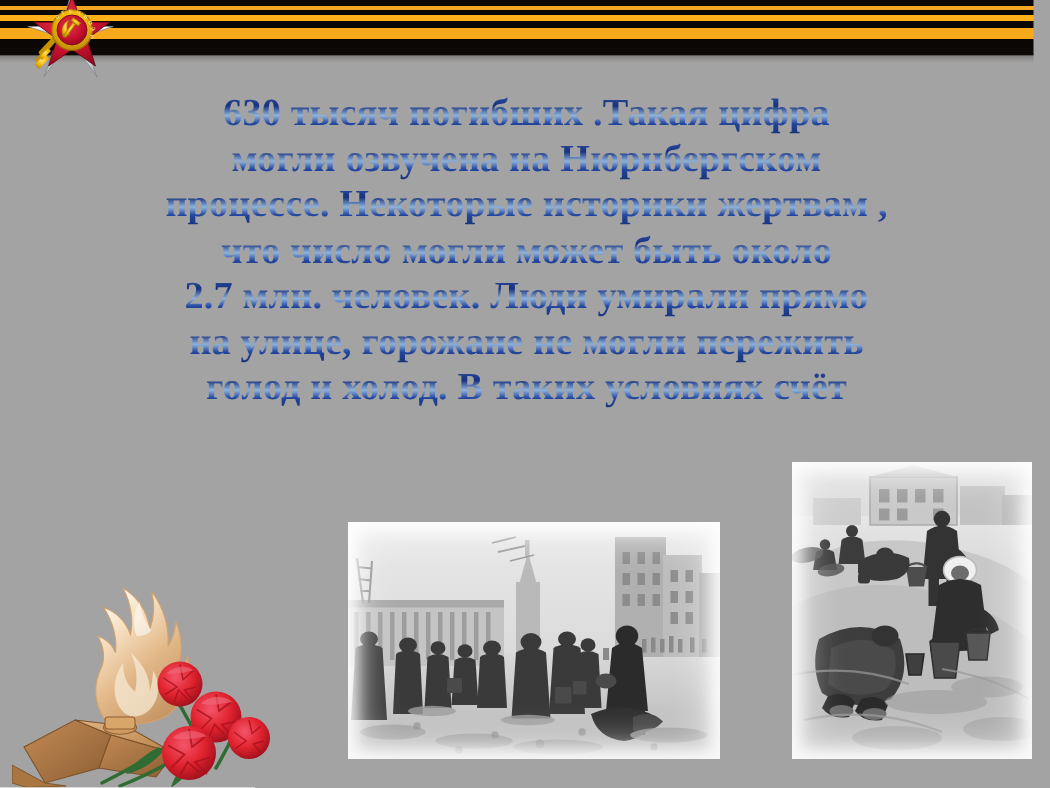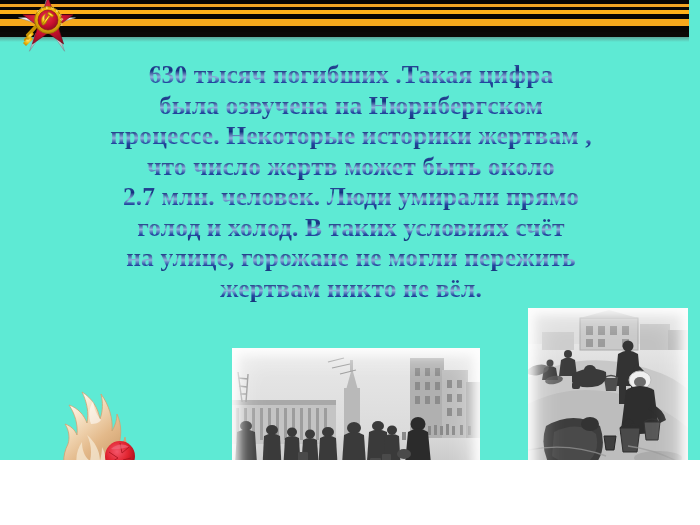--- a/index.html
+++ b/index.html
@@ -7,22 +7,22 @@
     margin: 0;
     padding: 0;
     background: #ffffff;
   }
   body {
     font-family: "Liberation Serif", serif;
   }
   #slide {
     position: relative;
     width: 700px;
-    height: 460px;
-    background: #5eead4;
+    height: 525px;
+    background: #a3a3a3;
     overflow: hidden;
   }
 
   
   .ribbon {
     position: absolute;
     left: 0;
     top: 0;
     width: 689px;
     height: 37px;
@@ -181,27 +181,26 @@
         <text x="41.5" y="17.6" transform="rotate(28 41.5 17.6)">В</text>
         <text x="44.5" y="21" transform="rotate(45 44.5 21)">О</text>
         <text x="46" y="25" transform="rotate(62 46 25)">Й</text>
         <text x="46" y="29.5" transform="rotate(80 46 29.5)">Н</text>
       </g>
     </svg>
   </div>
 
   <div class="text-block">
     <div class="text-line">630 тысяч погибших .Такая цифра</div>
-    <div class="text-line">была озвучена на Нюрнбергском</div>
+    <div class="text-line">могли озвучена на Нюрнбергском</div>
     <div class="text-line">процессе. Некоторые историки жертвам ,</div>
-    <div class="text-line">что число жертв может быть около</div>
+    <div class="text-line">что число могли может быть около</div>
     <div class="text-line">2.7 млн. человек. Люди  умирали прямо</div>
+    <div class="text-line">на улице,  горожане не могли пережить</div>
     <div class="text-line">голод и холод. В таких условиях счёт</div>
-    <div class="text-line">на улице,  горожане не могли пережить</div>
-    <div class="text-line">жертвам никто не вёл.</div>
   </div>
 
   <div class="flame-art">
     <svg viewBox="0 0 190 153" xmlns="http://www.w3.org/2000/svg">
       <defs>
         <linearGradient id="gFlame" x1="0.2" y1="0" x2="0.8" y2="1">
           <stop offset="0%" stop-color="#ffffff"></stop>
           <stop offset="22%" stop-color="#f7e3c6"></stop>
           <stop offset="55%" stop-color="#e3b98a"></stop>
           <stop offset="100%" stop-color="#c08f5c"></stop>

